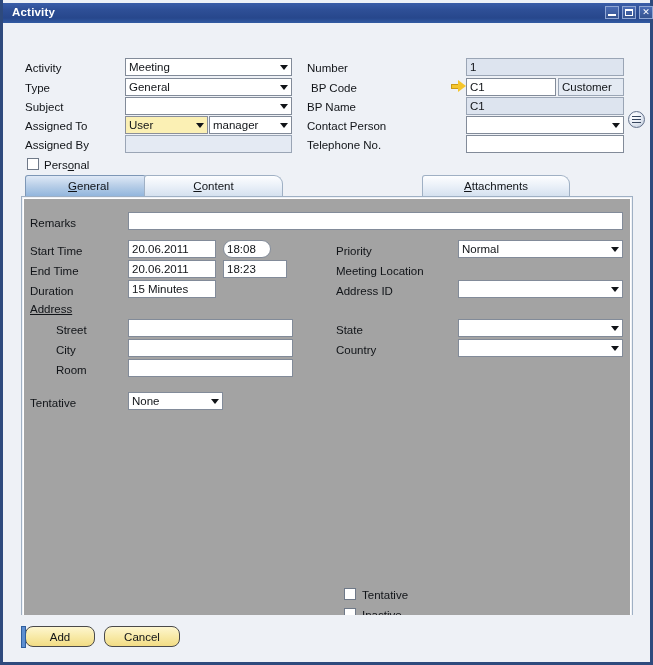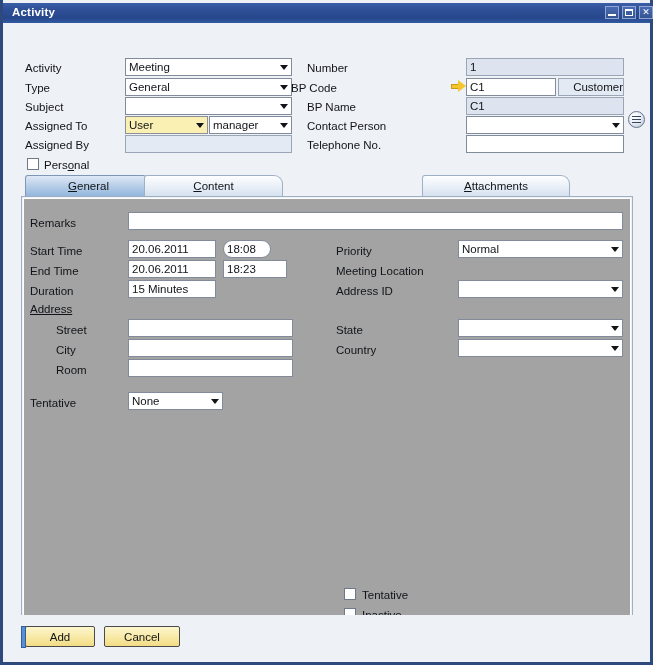--- a/index.html
+++ b/index.html
@@ -166,21 +166,21 @@
     border:1px solid #ffffff;
     box-sizing:border-box;
   }
 
   
   .btn {
     position:absolute;
     box-sizing:border-box;
     background: linear-gradient(to bottom,#fdf6cf 0%, #f8eaa8 50%, #f2dc85 100%);
     border:1px solid #4a4a4a;
-    border-radius:2px;
+    border-radius:8px;
     font-size:11.5px;
     color:#111418;
     text-align:center;
     line-height:20px;
   }
   .btn.focus::before {
     content:"";
     position:absolute;
     left:-5px; top:-1px;
     width:5px; height:22px;
@@ -296,29 +296,29 @@
     </div>
 
     <div class="cb" style="left:24px; top:135px;"></div>
     <div class="lbl" style="left:41px; top:135px;"><span>Pers</span><u>o</u><span>nal</span></div>
 
     <div class="lbl" style="left:304px; top:38px;">Number</div>
     <div class="fld ro" style="left:463px; top:35px; width:158px; height:18px;">
       <span>1</span>
     </div>
 
-    <div class="lbl" style="left:288px; top:58px;">BP Code</div>
+    <div class="lbl" style="left:308px; top:58px;">BP Code</div>
     <div id="arrow-link">
       <div class="shaft"></div>
         <div class="head"></div>
     </div>
     <div class="fld" style="left:463px; top:55px; width:90px; height:18px;">
       <span>C1</span>
     </div>
-    <div class="fld flat" style="left:555px; top:55px; width:66px; height:18px;text-align:right;">
+    <div class="fld flat" style="left:555px; top:55px; width:66px; height:18px;">
       <span>Customer</span>
     </div>
 
     <div class="lbl" style="left:304px; top:77px;">BP Name</div>
     <div class="fld ro" style="left:463px; top:74px; width:158px; height:18px;">
       <span>C1</span>
     </div>
 
     <div class="lbl" style="left:304px; top:96px;">Contact Person</div>
     <div class="fld" style="left:463px; top:93px; width:158px; height:18px;">

